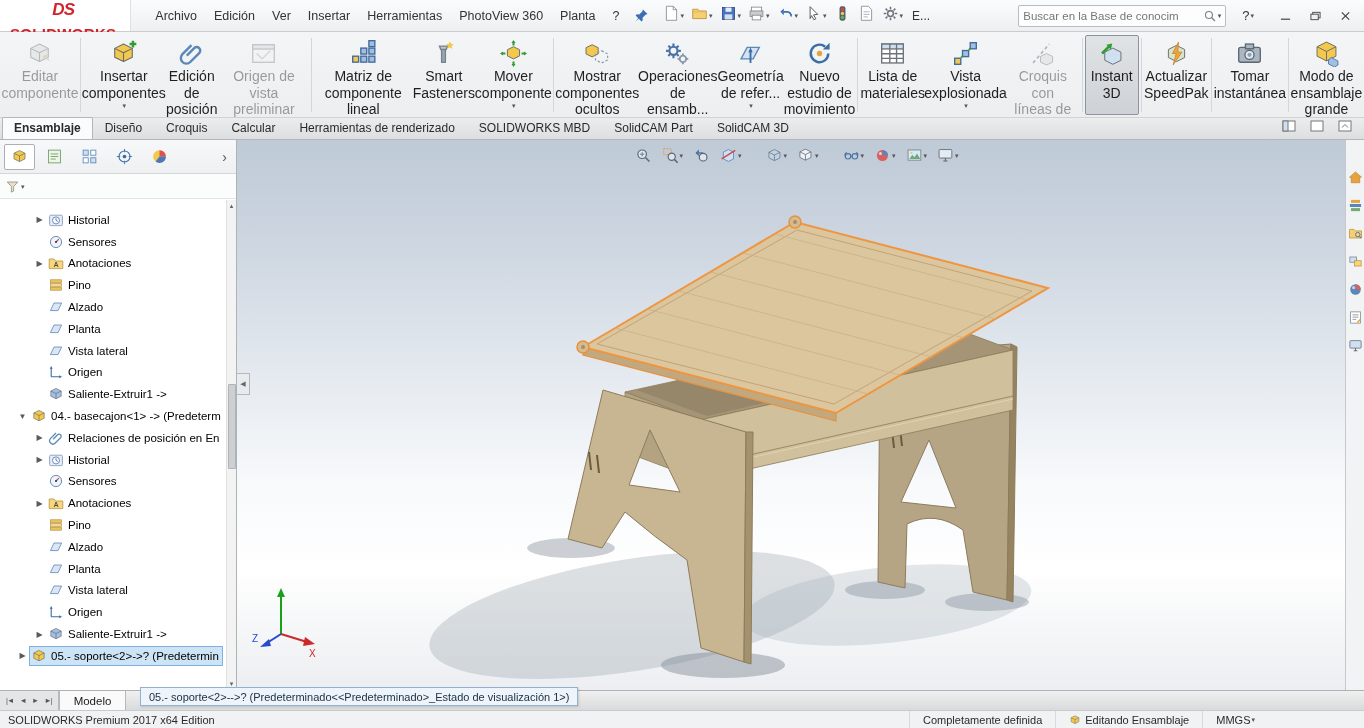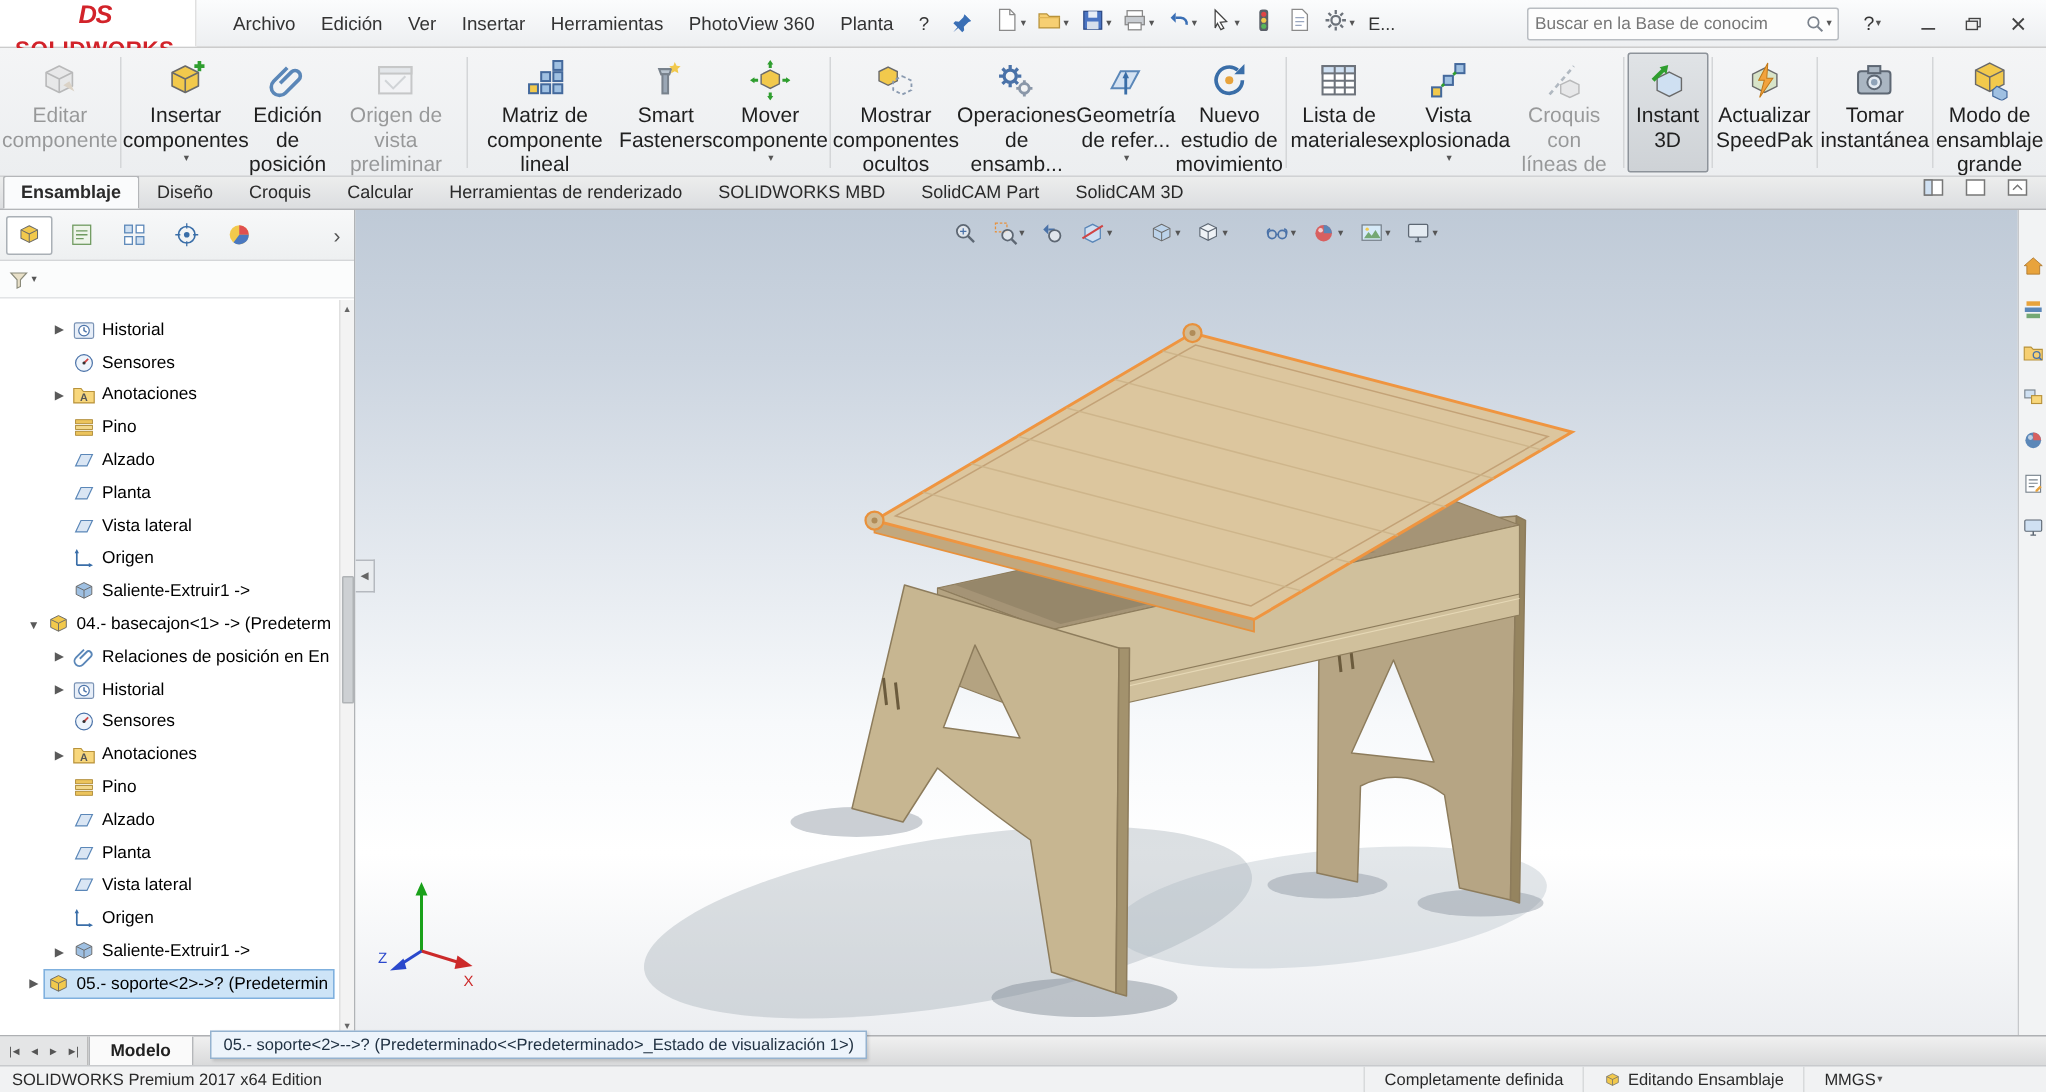--- a/index.html
+++ b/index.html
@@ -88,21 +88,21 @@
 
   
   .taskpane{width:19px;background:#f2f3f4;border-left:1px solid #c6c8cb;display:flex;flex-direction:column;align-items:center;padding-top:30px;gap:9px;flex:none;}
   .tpbtn{display:inline-flex;}
   .tpbtn svg{width:15px;height:15px;}
 
   
   .modeltabs{height:20px;background:linear-gradient(#f0f0f0,#d9dadb);border-top:1px solid #aeb0b3;display:flex;align-items:stretch;font-size:11px;position:relative;flex:none;}
   .navgrp{display:flex;align-items:center;background:#e4e5e6;border-right:1px solid #bbbbbb;padding:0 3px;}
   .nav{font-size:7.5px;color:#555;padding:0 3px;letter-spacing:-1px;}
-  .mtab{display:flex;align-items:center;padding:0 14px;background:#fafafa;border-right:1px solid #b5b7ba;border-left:1px solid #b5b7ba;font-weight:700;font-size:11.5px;color:#222;}
+  .mtab{display:flex;align-items:center;padding:0 14px;background:#fafafa;border-right:1px solid #b5b7ba;border-left:1px solid #b5b7ba;font-weight:400;font-size:11.5px;color:#222;}
   .seltip{position:absolute;left:140px;top:-4px;height:19px;display:flex;align-items:center;background:#edf4fb;border:1px solid #94b2cf;padding:0 8px;font-size:11px;color:#223344;box-shadow:1px 1px 2px rgba(0,0,0,.15);white-space:nowrap;}
 
   
   .statusbar{height:18px;background:#f1f2f3;border-top:1px solid #c8cacd;display:flex;align-items:center;font-size:11px;color:#2a2a2a;flex:none;}
   .st-left{padding:0 8px;margin-right:auto;}
   .st-seg{display:flex;align-items:center;padding:0 13px;border-left:1px solid #d8dadb;height:100%;}
   .st-seg.units{margin-right:96px;}
   .st-ic{display:inline-flex;margin-right:4px;}
   .st-ic svg{width:12px;height:12px;}
 </style>

